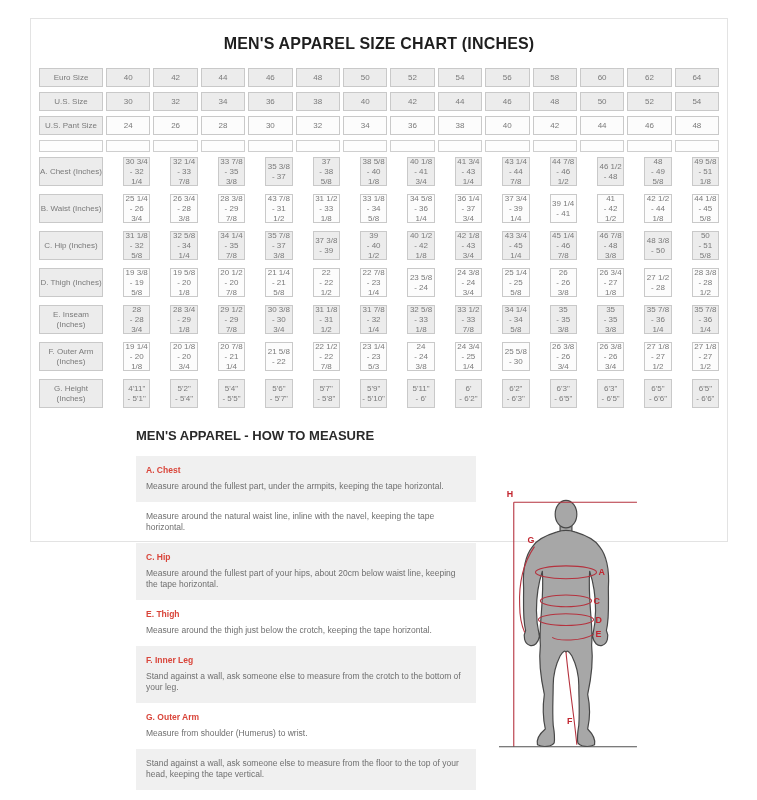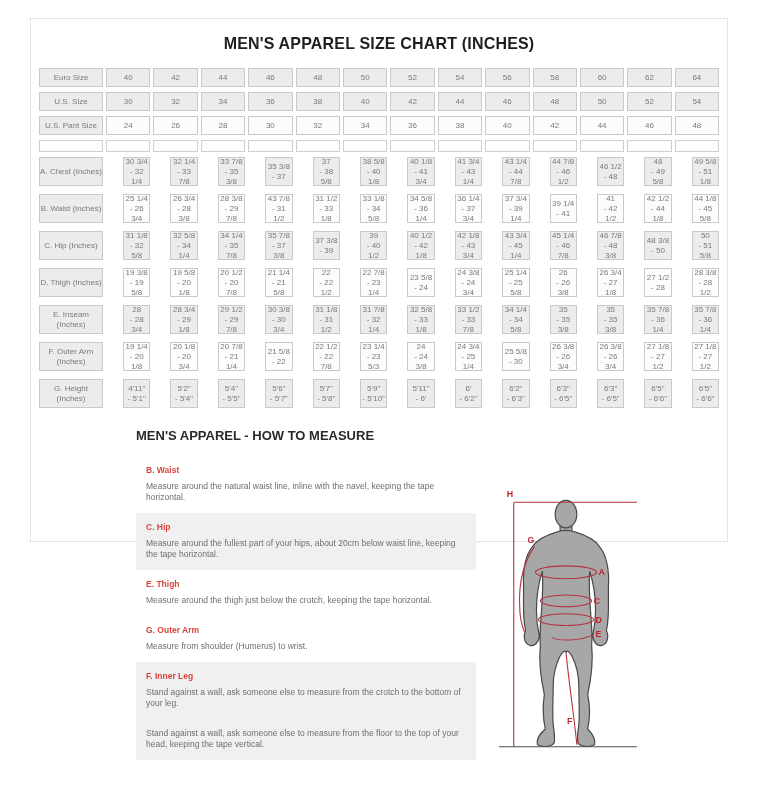--- a/index.html
+++ b/index.html
@@ -500,39 +500,42 @@
           <div>- 6'6"</div>
         </div>
       </div>
     </div>
 </div>
 
 <div class="measure-wrap">
   <div class="measure-title">MEN'S APPAREL - HOW TO MEASURE</div>
   <div class="measure-cols">
     <div class="measure-list" id="measure-list">
+        <div class="m-item shade">
+          <div class="m-head">A. Chest</div>
+          <div class="m-text">Measure around the fullest part, under the armpits, keeping the tape horizontal.</div>
+        </div>
         <div class="m-item">
-          <div class="m-head">B. Waist</div>
           <div class="m-text">Measure around the natural waist line, inline with the navel, keeping the tape horizontal.</div>
         </div>
         <div class="m-item shade">
           <div class="m-head">C. Hip</div>
           <div class="m-text">Measure around the fullest part of your hips, about 20cm below waist line, keeping the tape horizontal.</div>
         </div>
         <div class="m-item">
           <div class="m-head">E. Thigh</div>
           <div class="m-text">Measure around the thigh just below the crotch, keeping the tape horizontal.</div>
         </div>
+        <div class="m-item shade">
+          <div class="m-head">F. Inner Leg</div>
+          <div class="m-text">Stand against a wall, ask someone else to measure from the crotch to the bottom of your leg.</div>
+        </div>
         <div class="m-item">
           <div class="m-head">G. Outer Arm</div>
           <div class="m-text">Measure from shoulder (Humerus) to wrist.</div>
-        </div>
-        <div class="m-item shade">
-          <div class="m-head">F. Inner Leg</div>
-          <div class="m-text">Stand against a wall, ask someone else to measure from the crotch to the bottom of your leg.</div>
         </div>
         <div class="m-item shade">
           <div class="m-text">Stand against a wall, ask someone else to measure from the floor to the top of your head, keeping the tape vertical.</div>
         </div>
       </div>
     <div class="figure-col">
       <svg width="160" height="340" viewBox="0 0 160 345">
 
         <g>
           <rect x="74" y="64" width="12" height="16" rx="3" fill="#a7a7a7" stroke="#474747" stroke-width="1.2"></rect>

